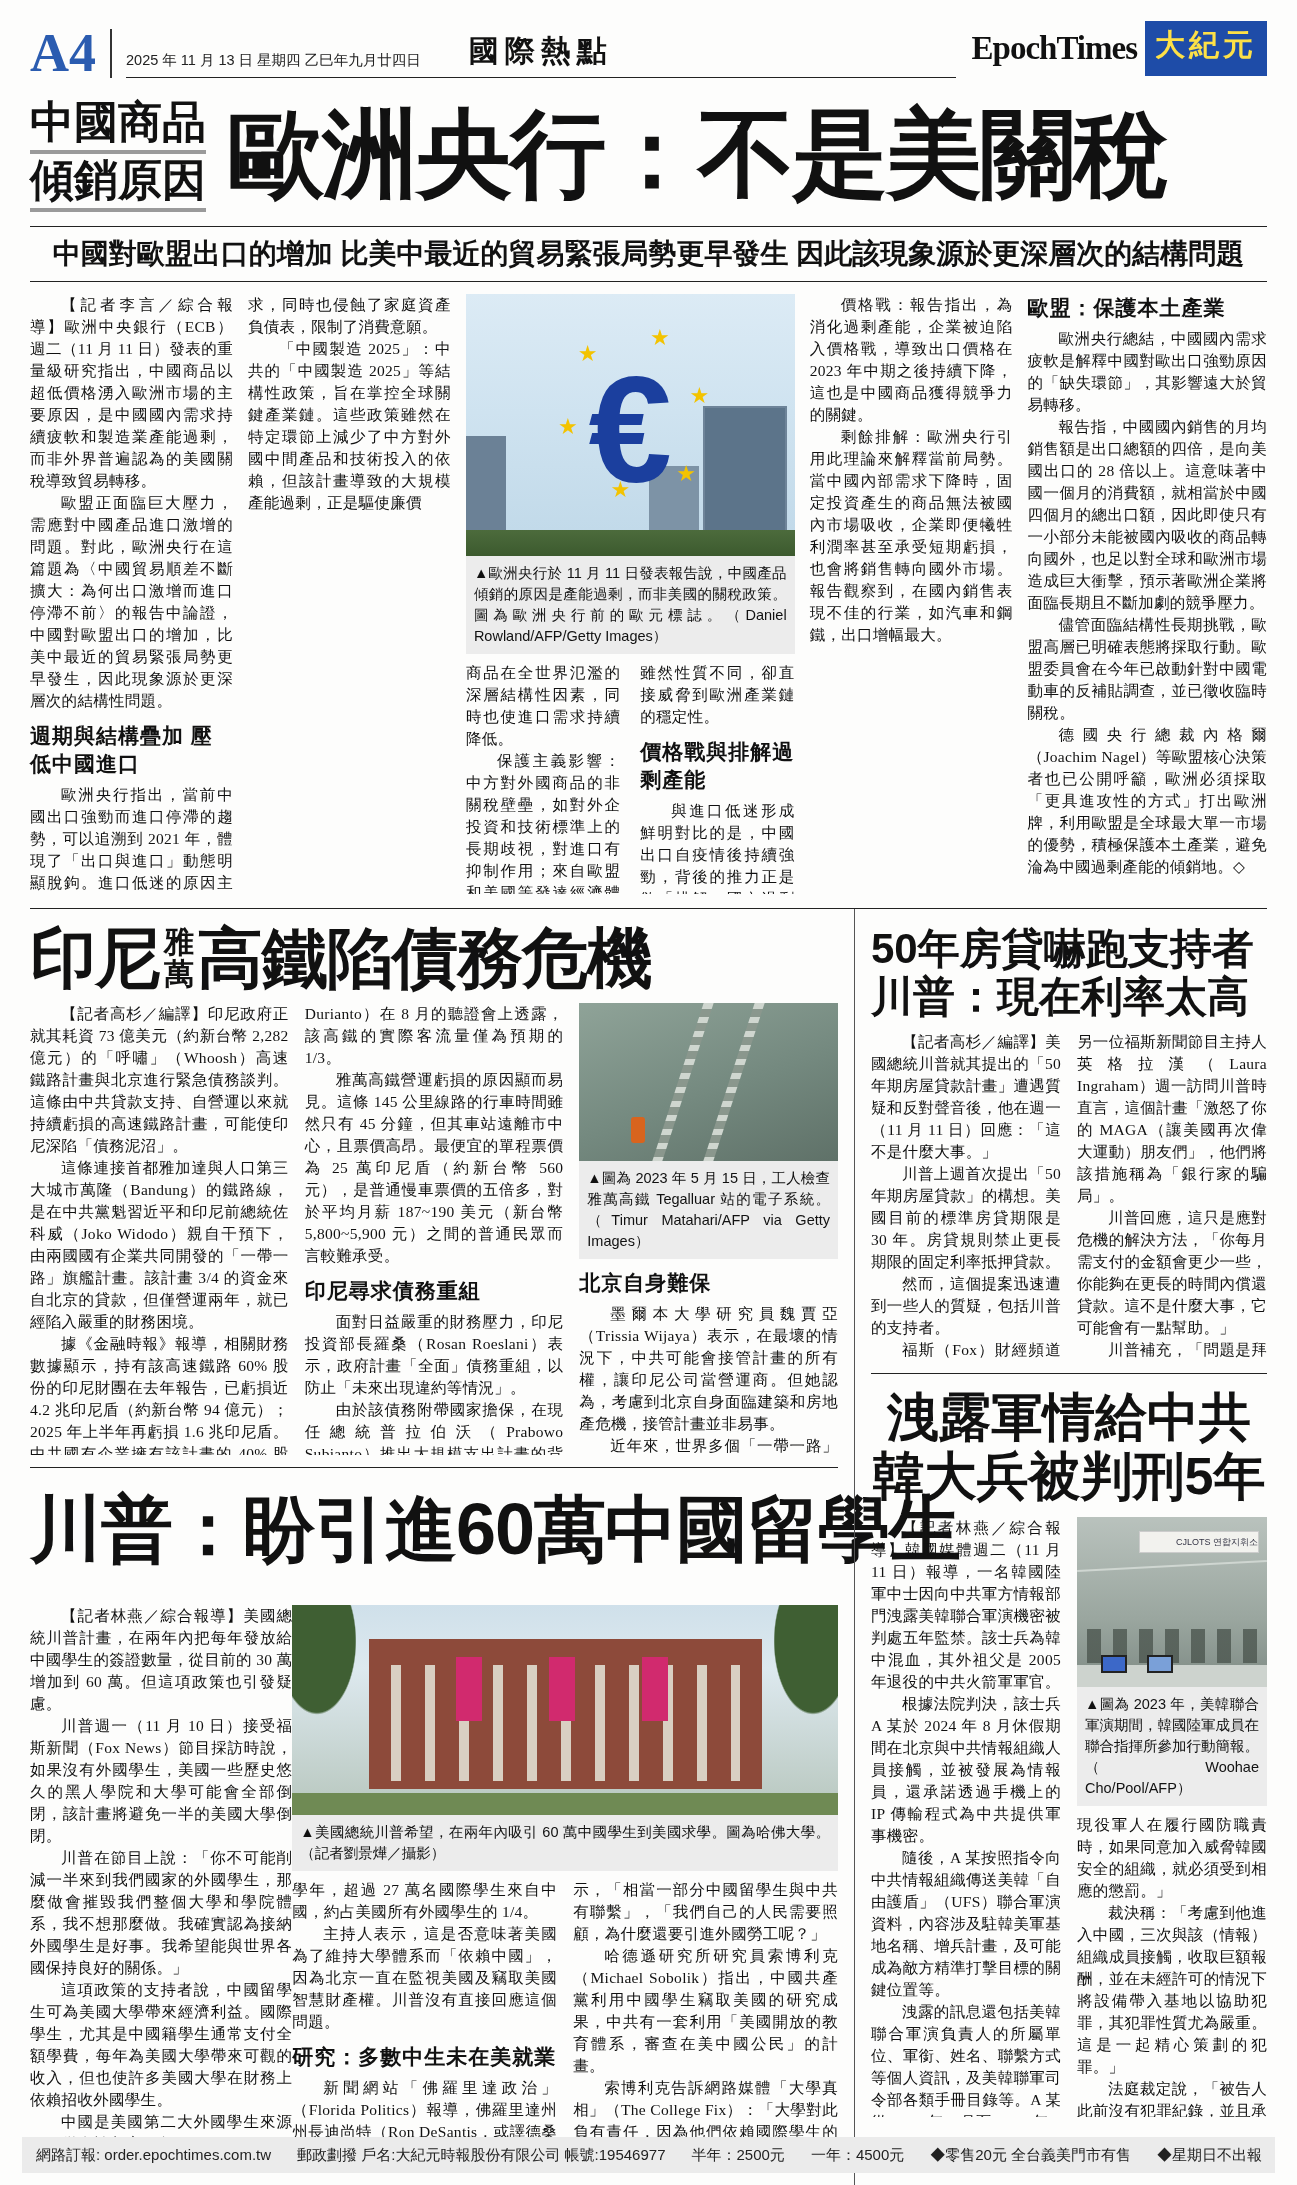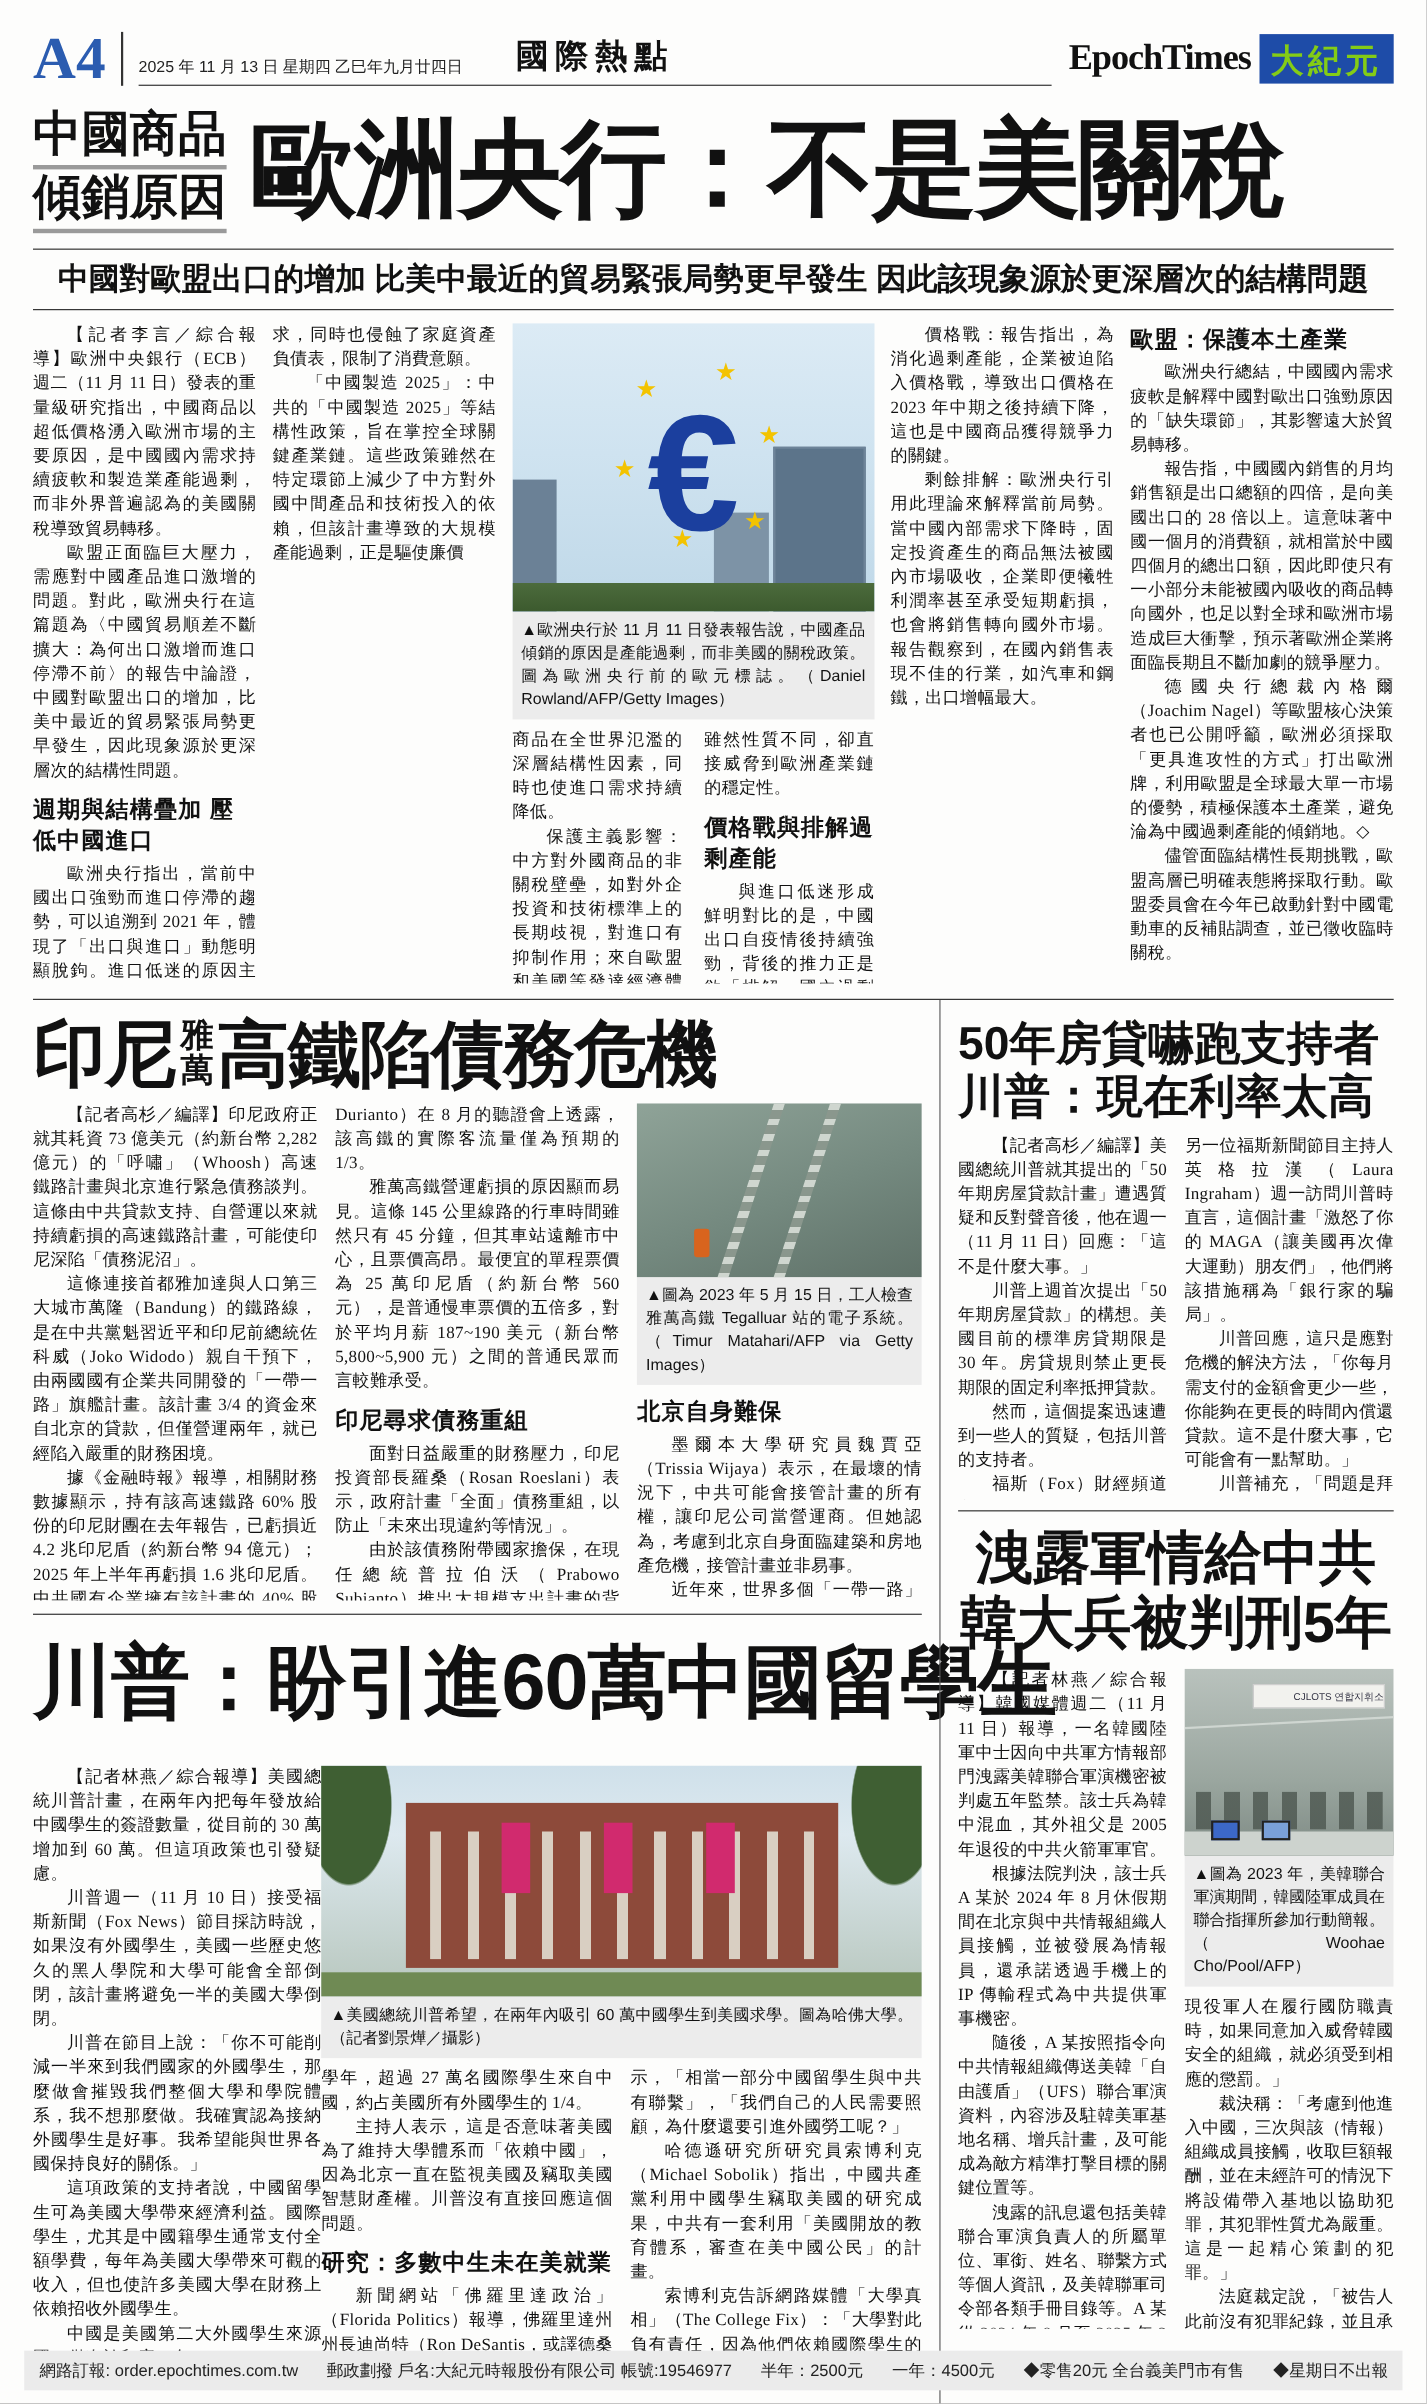--- a/index.html
+++ b/index.html
@@ -13,21 +13,21 @@
 
   
   .hdr { display:flex; align-items:flex-end; padding:30px 30px 0 30px; height:78px; }
   .pageno { font-family:"Liberation Serif",serif; font-size:54px; font-weight:bold; color:#2b5cb0; line-height:.9; padding-right:14px; border-right:2px solid #333; }
   .hdr-mid { flex:1; position:relative; height:54px; margin-left:14px; }
   .dateline { font-family:"Liberation Sans",sans-serif; font-size:14.5px; color:#222; position:absolute; bottom:8px; left:0; }
   .section-tag { position:absolute; bottom:6px; left:50%; transform:translateX(-50%); font-size:30px; font-weight:bold; letter-spacing:6px; }
   .hdr-rule { position:absolute; bottom:0; left:0; right:0; border-bottom:1.5px solid #222; }
   .masthead { display:flex; align-items:center; margin-left:16px; padding-bottom:2px; }
   .mast-en { font-family:"Liberation Serif",serif; font-size:33px; font-weight:bold; letter-spacing:-1px; }
-  .mast-zh { margin-left:8px; background:#1e4ca8; color:#84cc16; font-family:"Liberation Sans",sans-serif; font-weight:bold; font-size:30px; padding:4px 10px 0 10px; letter-spacing:4px; }
+  .mast-zh { margin-left:8px; background:#1e4ca8; color:#fde047; font-family:"Liberation Sans",sans-serif; font-weight:bold; font-size:30px; padding:4px 10px 10px 10px; letter-spacing:4px; }
 
   
   .lead-block { display:flex; align-items:center; padding:18px 45px 6px 30px; }
   .kicker { font-family:"Liberation Sans",sans-serif; font-weight:900; font-size:44px; line-height:1.18; margin-right:22px; white-space:nowrap; }
   .kicker div { border-bottom:4px solid #9a9a9a; padding-bottom:2px; }
   .lead-h1 { font-family:"Liberation Sans",sans-serif; font-weight:900; font-size:96px; letter-spacing:-2px; white-space:nowrap; line-height:1; }
   .deck-wrap { margin:8px 30px 0 30px; border-top:1.5px solid #222; border-bottom:1.5px solid #222; padding:8px 0; }
   .deck { font-family:"Liberation Sans",sans-serif; font-weight:bold; font-size:28px; text-align:center; white-space:nowrap; }
 
   
@@ -175,22 +175,22 @@
       </div>
     </div>
     <div class="ecb-c4">
       <p class="bp">價格戰：報告指出，為消化過剩產能，企業被迫陷入價格戰，導致出口價格在 2023 年中期之後持續下降，這也是中國商品獲得競爭力的關鍵。</p>
       <p class="bp">剩餘排解：歐洲央行引用此理論來解釋當前局勢。當中國內部需求下降時，固定投資產生的商品無法被國內市場吸收，企業即便犧牲利潤率甚至承受短期虧損，也會將銷售轉向國外市場。報告觀察到，在國內銷售表現不佳的行業，如汽車和鋼鐵，出口增幅最大。</p>
     </div>
     <div class="ecb-c5">
       <h3 class="sub" style="margin-top:0">歐盟：保護本土產業</h3>
       <p class="bp">歐洲央行總結，中國國內需求疲軟是解釋中國對歐出口強勁原因的「缺失環節」，其影響遠大於貿易轉移。</p>
       <p class="bp">報告指，中國國內銷售的月均銷售額是出口總額的四倍，是向美國出口的 28 倍以上。這意味著中國一個月的消費額，就相當於中國四個月的總出口額，因此即使只有一小部分未能被國內吸收的商品轉向國外，也足以對全球和歐洲市場造成巨大衝擊，預示著歐洲企業將面臨長期且不斷加劇的競爭壓力。</p>
+      <p class="bp">儘管面臨結構性長期挑戰，歐盟高層已明確表態將採取行動。歐盟委員會在今年已啟動針對中國電動車的反補貼調查，並已徵收臨時關稅。</p>
       <p class="bp">德國央行總裁內格爾（Joachim Nagel）等歐盟核心決策者也已公開呼籲，歐洲必須採取「更具進攻性的方式」打出歐洲牌，利用歐盟是全球最大單一市場的優勢，積極保護本土產業，避免淪為中國過剩產能的傾銷地。◇</p>
-      <p class="bp">儘管面臨結構性長期挑戰，歐盟高層已明確表態將採取行動。歐盟委員會在今年已啟動針對中國電動車的反補貼調查，並已徵收臨時關稅。</p>
     </div>
   </div>
 
   <div class="hrule"></div>
 
   <div class="lower">
 
     <div class="stack-left">
 
       <div>

